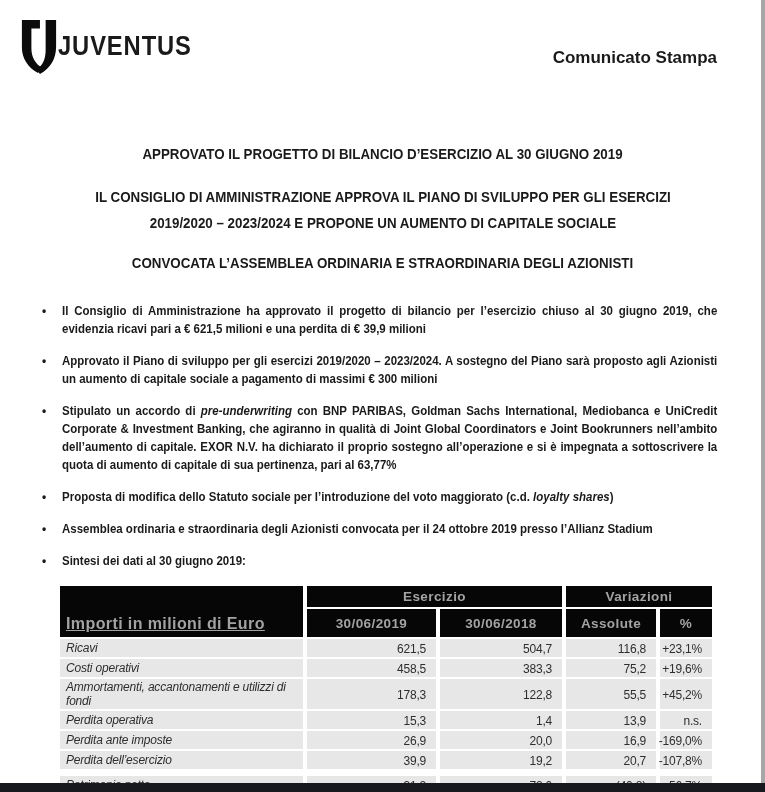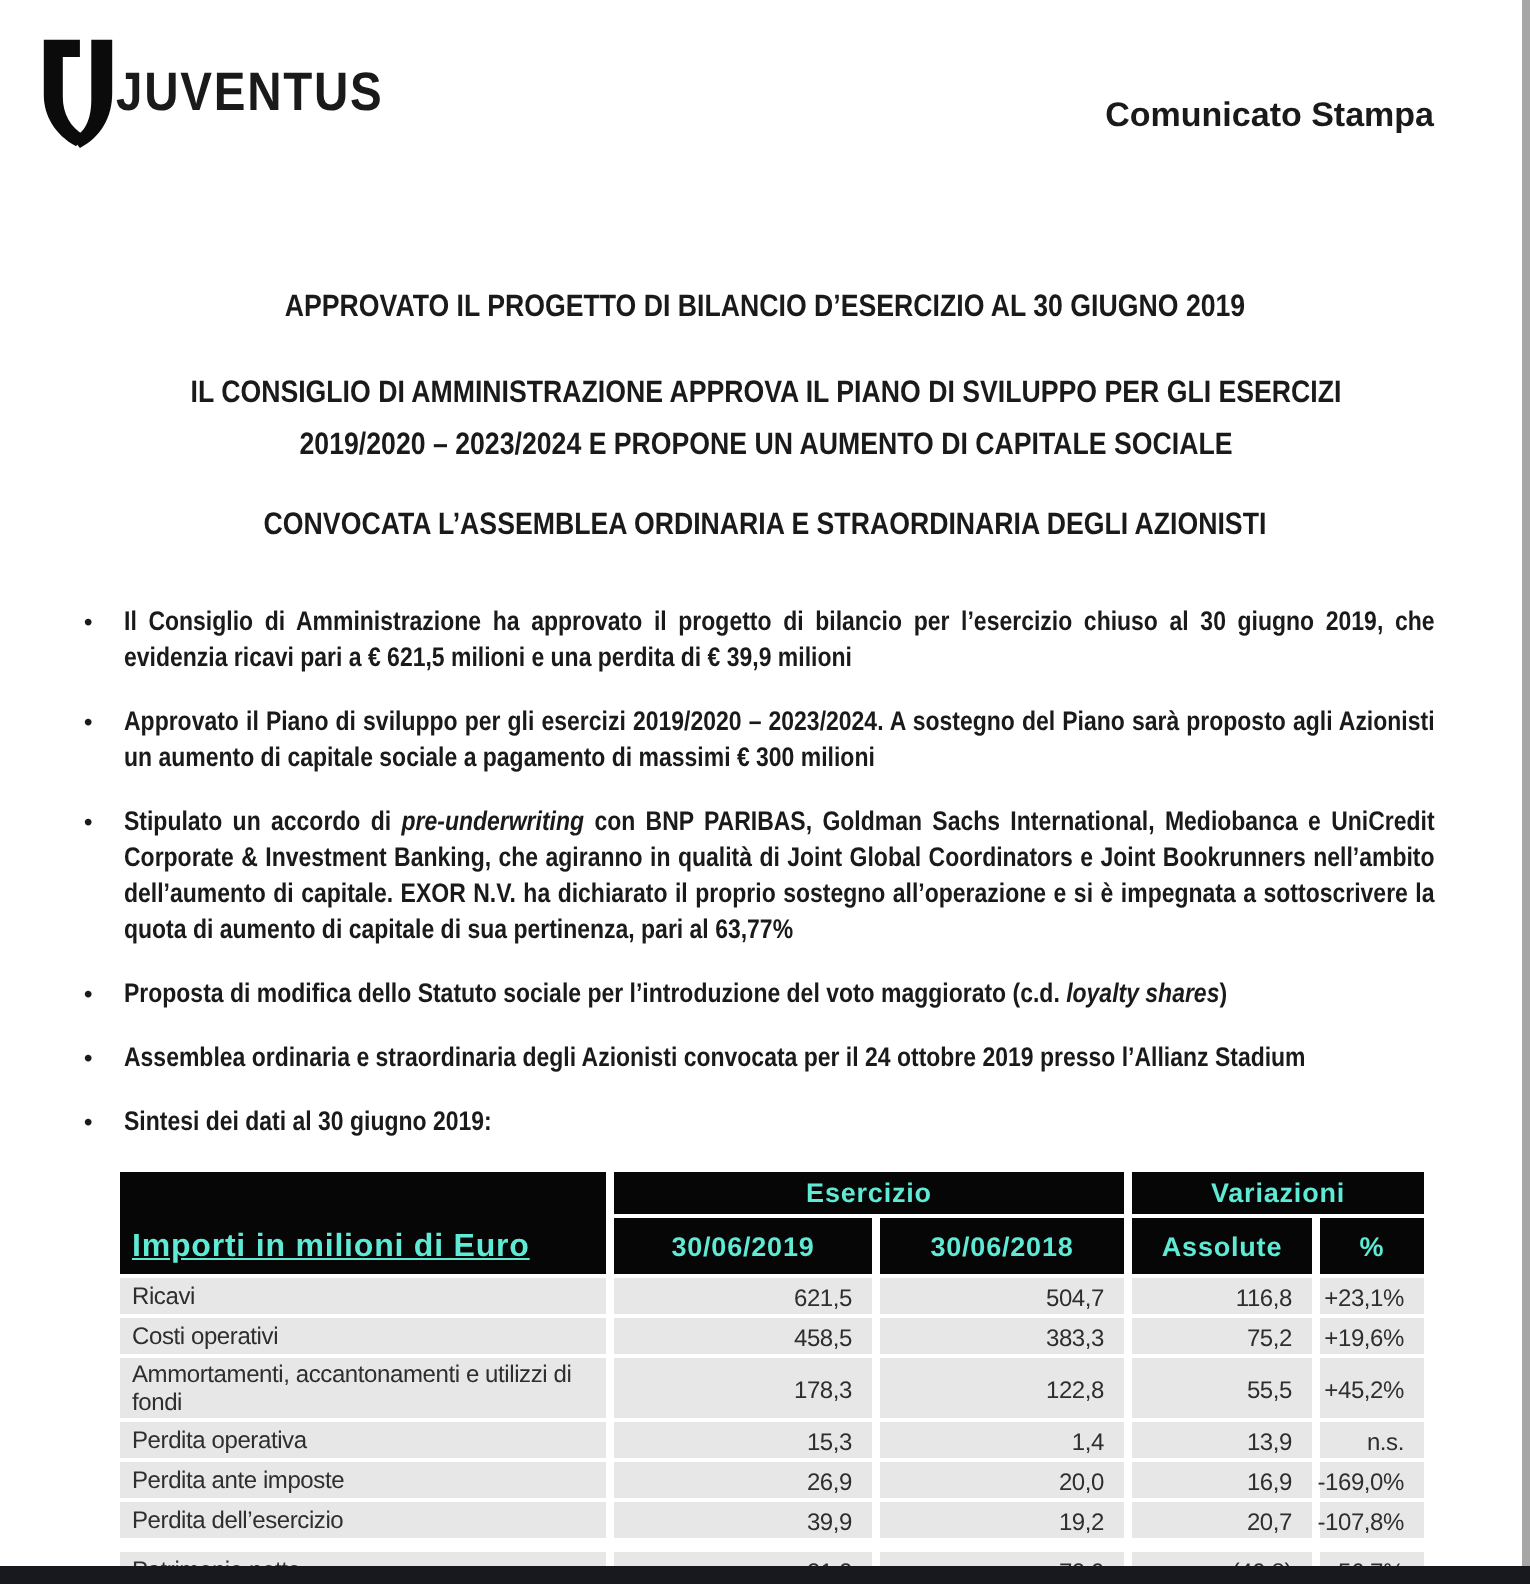--- a/index.html
+++ b/index.html
@@ -26,32 +26,32 @@
   .bullets { margin-top:29px; padding-left:42px; width:765px; }
   .bullet { display:flex; margin-bottom:14px; }
   .bdot { width:20px; flex:0 0 20px; font-size:12px; font-weight:bold; line-height:18px; }
   .btext { width:770px; flex:0 0 770px; transform:scaleX(0.851); transform-origin:0 0;
     font-weight:bold; font-size:13.5px; line-height:18px; text-align:justify; }
   .btext em { font-style:italic; }
   
   .table-wrap { width:652px; margin:16px 0 0 60px; font-size:12px; letter-spacing:-0.2px; }
   .t-grid { display:grid; grid-template-columns:243px 129px 122px 90px 52px; column-gap:4px; }
   .t-head { grid-template-rows:21px 28px; row-gap:2px; margin-bottom:2px; }
-  .t-head .cell { background:var(--header-black,#060606); color:#5eead4; font-weight:bold;
+  .t-head .cell { background:var(--header-black,#060606); color:#a3a3a3; font-weight:bold;
     display:flex; align-items:center; justify-content:center; letter-spacing:0.4px; }
   .cell.corner { grid-row:1/3; grid-column:1/2; justify-content:flex-start;
     align-items:flex-end; padding:16px 0 4px 6px; font-size:16px;text-decoration:underline; }
   .cell.group1 { grid-column:2/4; font-size:13.5px; }
   .cell.group2 { grid-column:4/6; font-size:13.5px; }
   .cell.colh { font-size:13.5px; }
   .t-row { margin-bottom:2px; }
   .t-row.gap-before { margin-top:7px; }
   .t-cell { background:var(--row-gray,#e7e7e7); min-height:16px; display:flex;
     align-items:center; line-height:14px; color:#2e2e2e; }
-  .t-cell.lab { padding:1px 4px 1px 6px; justify-content:flex-start; }
+  .t-cell.lab { padding:1px 4px 1px 6px; justify-content:flex-start;font-style:italic; }
   .t-cell.num { padding:3px 10px 1px 2px; justify-content:flex-end; }
   .right-edge { position:absolute; top:0; right:0; width:4px; bottom:8px;
     background:var(--edge,#a6a6a6); }
   .bottom-bar { position:absolute; left:0; right:0; bottom:0; height:9px;
     background:var(--bar,#17191e); }
 </style>
 </head>
 <body>
 
 <div class="doc-header">

